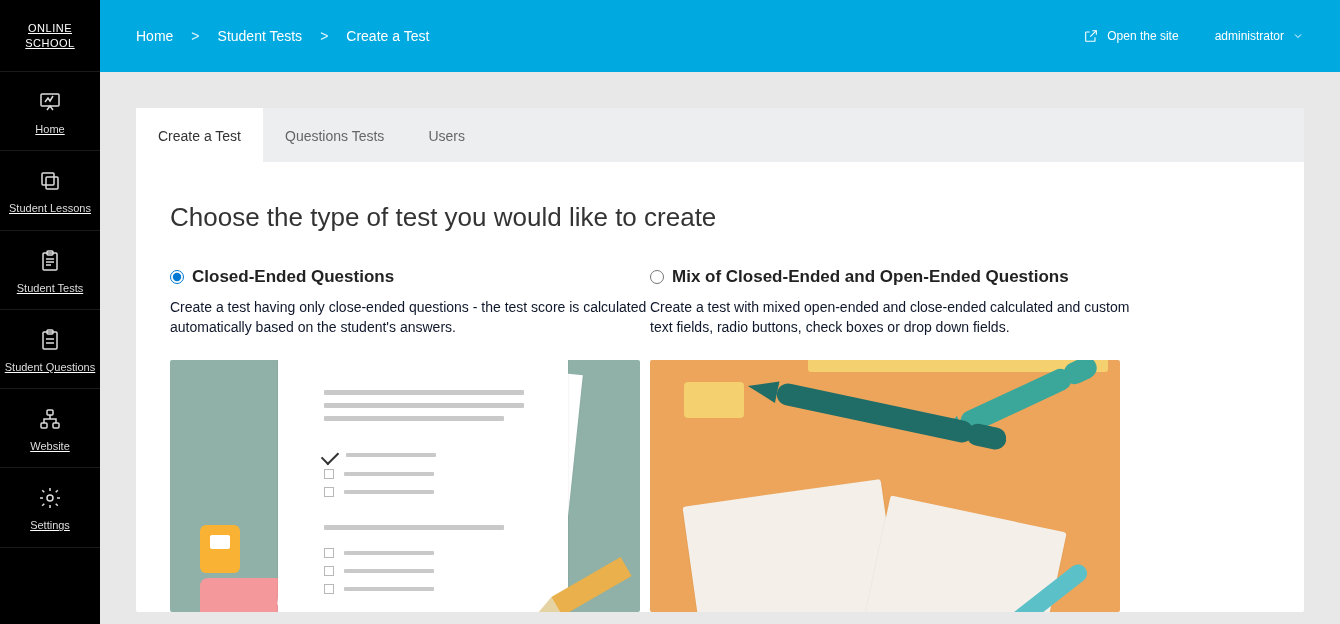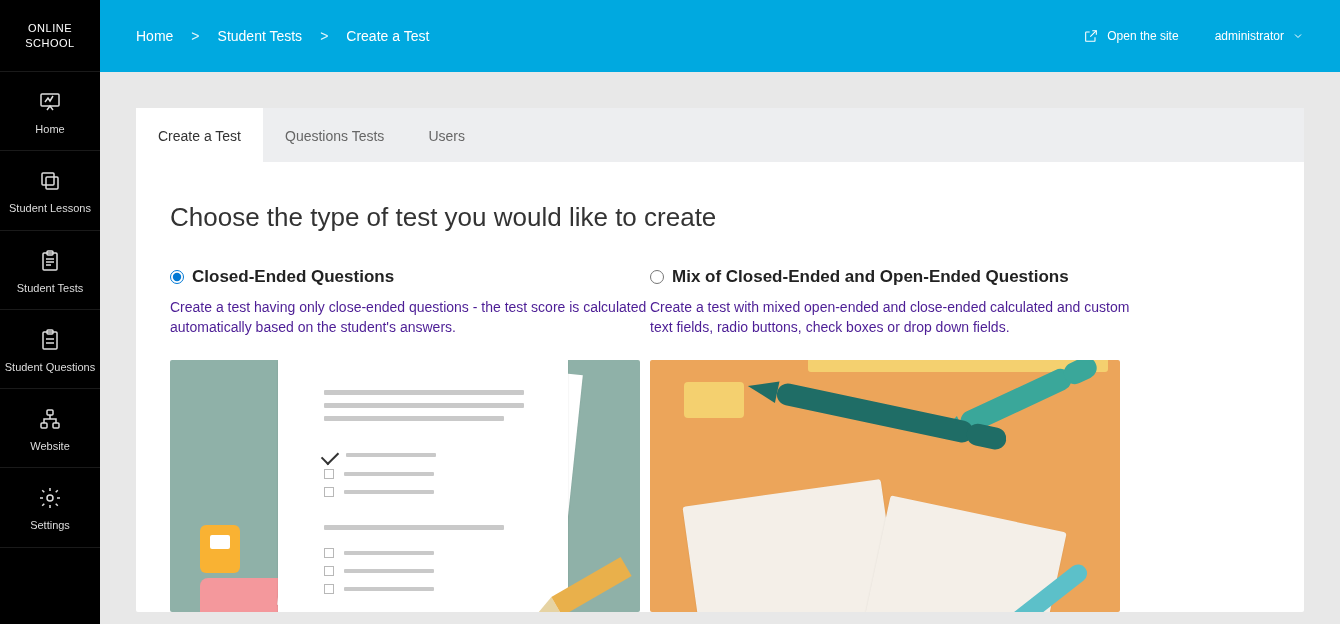--- a/index.html
+++ b/index.html
@@ -1,21 +1,21 @@
 <!DOCTYPE html>
 <html><head>
 <meta charset="utf-8">
 <style>
 * { margin: 0; padding: 0; box-sizing: border-box; }
 body { font-family: -apple-system, BlinkMacSystemFont, "Segoe UI", Arial, sans-serif; background: #e8e8e8; width: 1340px; height: 624px; overflow: hidden; }
 
 .app { display: flex; height: 624px; }
 
 
-.sidebar { width: 100px; background: #000; color: #fff; display: flex; flex-direction: column; }
+.sidebar { width: 100px; background: #000; color: #fff; display: flex; flex-direction: column; text-decoration: underline; }
 .logo { height: 72px; display: flex; flex-direction: column; align-items: center; justify-content: center; font-size: 11px; font-weight: 400; letter-spacing: 0.5px; line-height: 1.3; border-bottom: 1px solid #1a1a1a; }
 .side-item { display: flex; flex-direction: column; align-items: center; justify-content: center; padding: 16px 4px 14px; border-bottom: 1px solid #1a1a1a; cursor: pointer; font-size: 11px; color: #ddd; text-align: center; line-height: 1.3; }
 .side-item .ic { width: 28px; height: 28px; display: flex; align-items: center; justify-content: center; margin-bottom: 6px; color: #ddd; }
 .side-item svg { width: 24px; height: 24px; stroke: currentColor; fill: none; stroke-width: 1.5; }
 
 
 .main { flex: 1; display: flex; flex-direction: column; }
 
 
 .topbar { height: 72px; background: #00a9e0; color: #fff; display: flex; align-items: center; padding: 0 36px; justify-content: space-between; }
@@ -38,21 +38,21 @@
 .tab.active { background: #fff; color: #333; }
 
 .panel-body { padding: 40px 20px 0 34px; }
 .page-title { font-size: 26px; font-weight: 400; color: #333; margin-bottom: 34px; }
 
 .options { display: flex; }
 .option { flex: 1; max-width: 480px; }
 .opt-head { display: flex; align-items: center; gap: 8px; margin-bottom: 10px; }
 .opt-head input[type=radio] { width: 14px; height: 14px; accent-color: #0078d4; }
 .opt-title { font-size: 17px; font-weight: 700; color: #222; }
-.opt-desc { font-size: 14px; color: #4c1d95; line-height: 1.45; margin-bottom: 22px; }
+.opt-desc { font-size: 14px; color: #0f172a; line-height: 1.45; margin-bottom: 22px; }
 
 .illus { width: 470px; height: 252px; border-radius: 2px; position: relative; overflow: hidden; }
 .illus-a { background: #8fb1a8; }
 .illus-b { background: #eca55a; }
 
 
 .ia-sharp { position: absolute; left: 30px; top: 165px; width: 40px; height: 48px; background: #f9b233; border-radius: 6px; }
 .ia-sharp::after { content:""; position:absolute; left:10px; top:10px; width:20px; height:14px; background:#fff; border-radius:2px; }
 .ia-eraser { position: absolute; left: 30px; bottom: -22px; width: 90px; height: 56px; background: #f4989c; border-radius: 8px; }
 .ia-paper-back { position:absolute; left:120px; top:0; width:280px; height:260px; background:#fff; transform: rotate(6deg); box-shadow: 0 1px 2px rgba(0,0,0,.08); }

